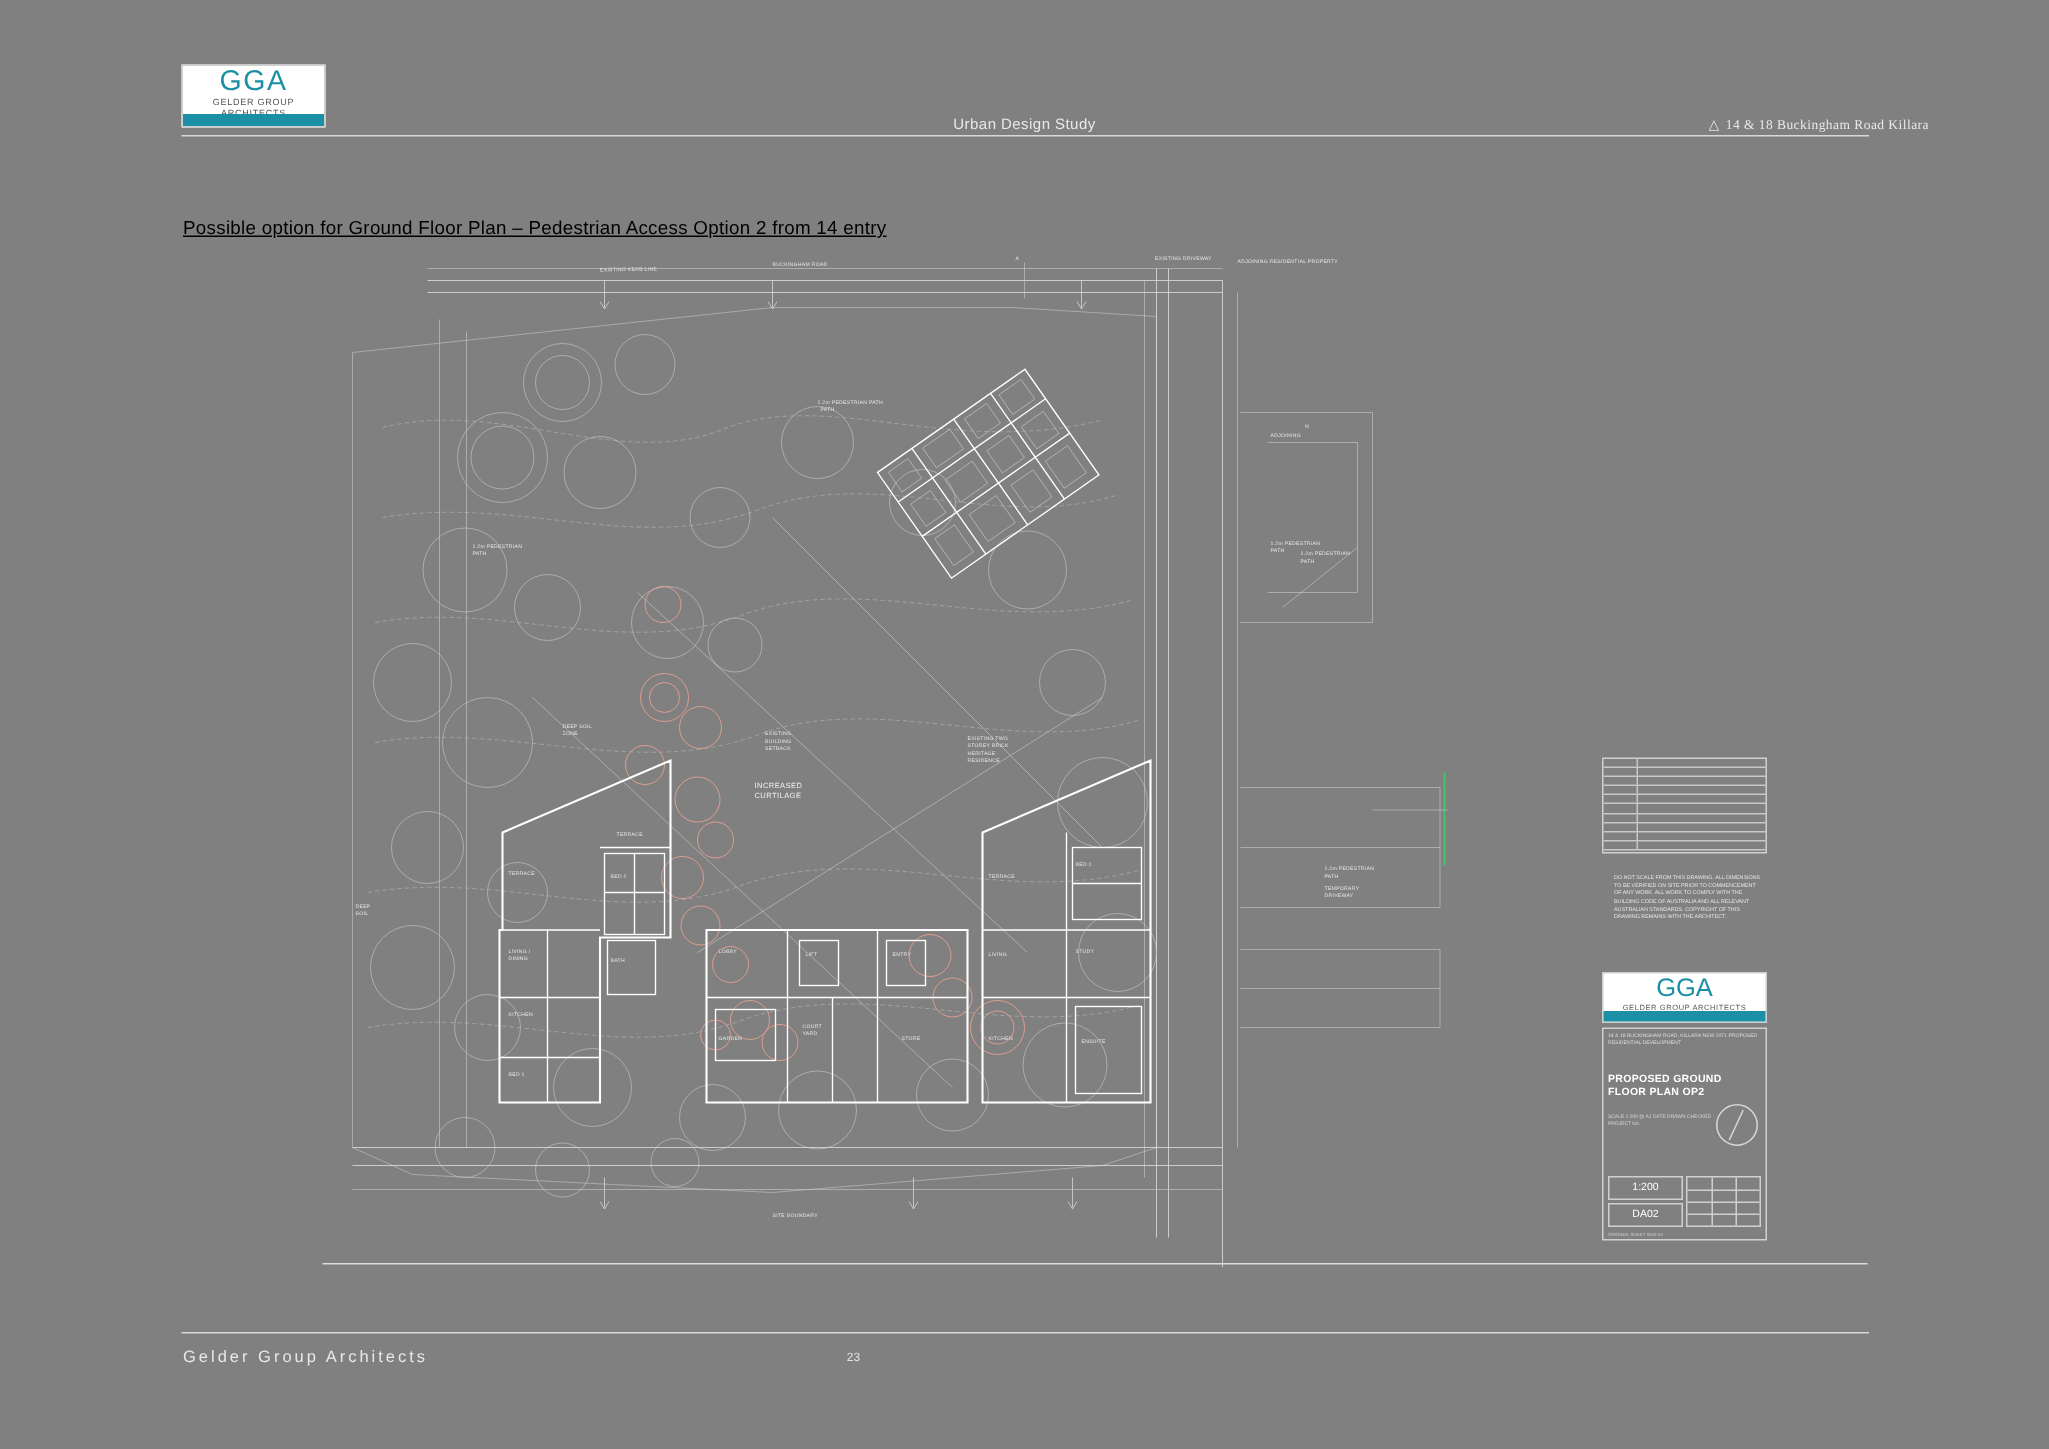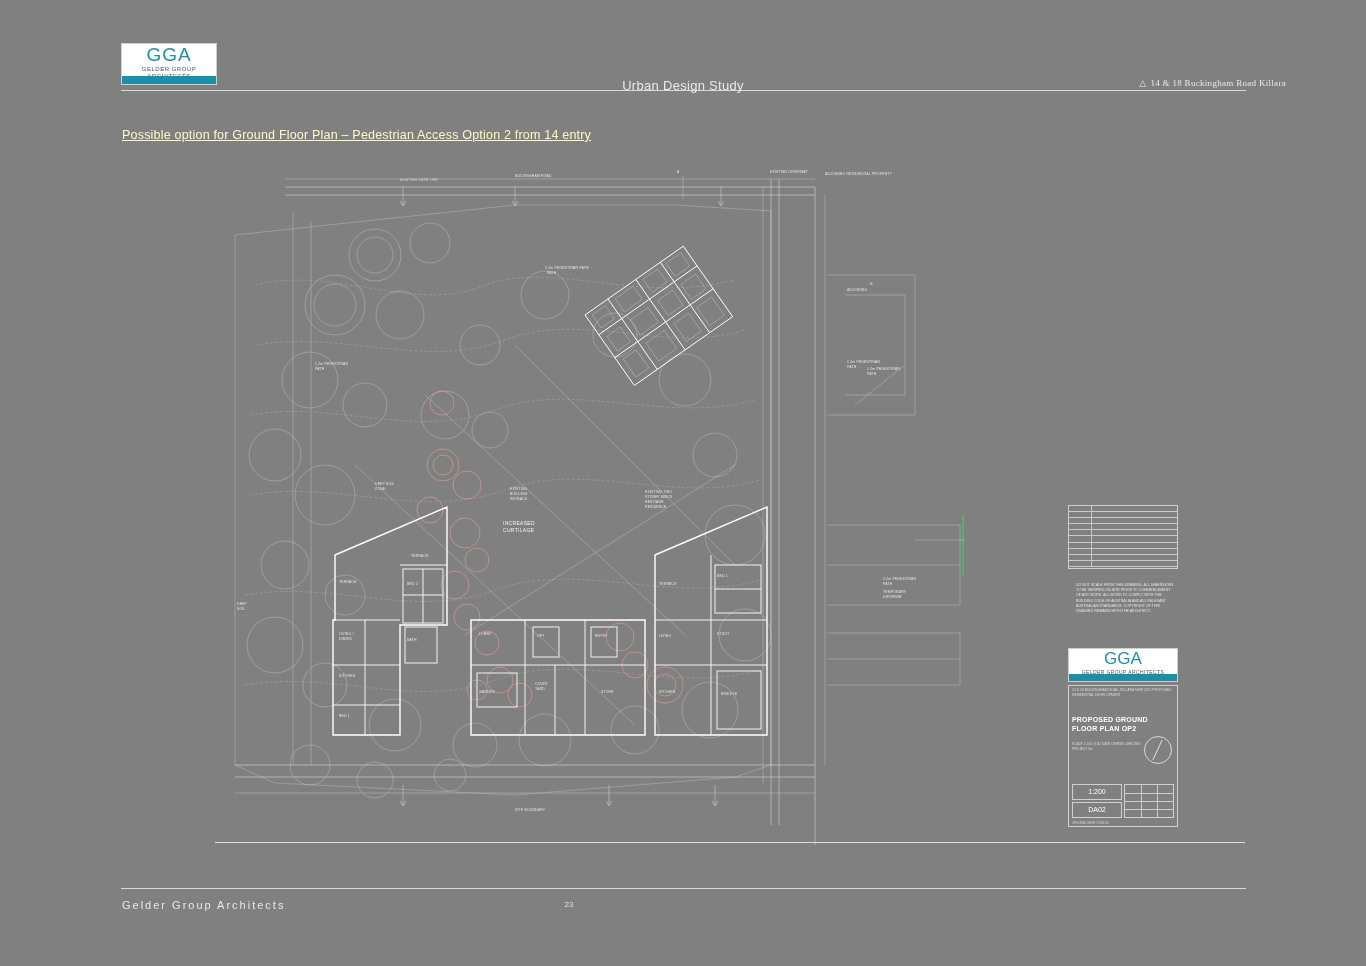--- a/index.html
+++ b/index.html
@@ -26,32 +26,32 @@
     line-height:7px;
   }
   .hdr-logo .bar{
     position:absolute;left:0;bottom:0;width:100%;height:8px;background:#1b8fa6;
   }
   .hdr-rule{
     position:absolute;left:121px;top:90px;width:1125px;height:1px;background:#d8d8d8;
   }
   .hdr-center{
     position:absolute;left:0;top:78px;width:1366px;text-align:center;
-    font-size:13px;color:#e8e8e8;letter-spacing:.3px;
+    font-size:10px;color:#e8e8e8;letter-spacing:.3px;
   }
   .hdr-right{
     position:absolute;right:80px;top:78px;font-size:9px;color:#e8e8e8;
     letter-spacing:.3px;white-space:nowrap;font-family:Liberation Serif, serif;
   }
   .hdr-right .mark{margin-right:4px;font-size:9px;}
 
   
   .slide-title{
-    position:absolute;left:122px;top:128px;
-    font-size:12.5px;color:#fef9c3;letter-spacing:.2px;
+    position:absolute;left:122px;top:145px;
+    font-size:12.5px;color:#000000;letter-spacing:.2px;
     text-decoration:underline;white-space:nowrap;
   }
 
   
   .drawing{
     position:absolute;left:215px;top:165px;width:770px;height:680px;
   }
   .drawing svg{display:block;}
 
   

